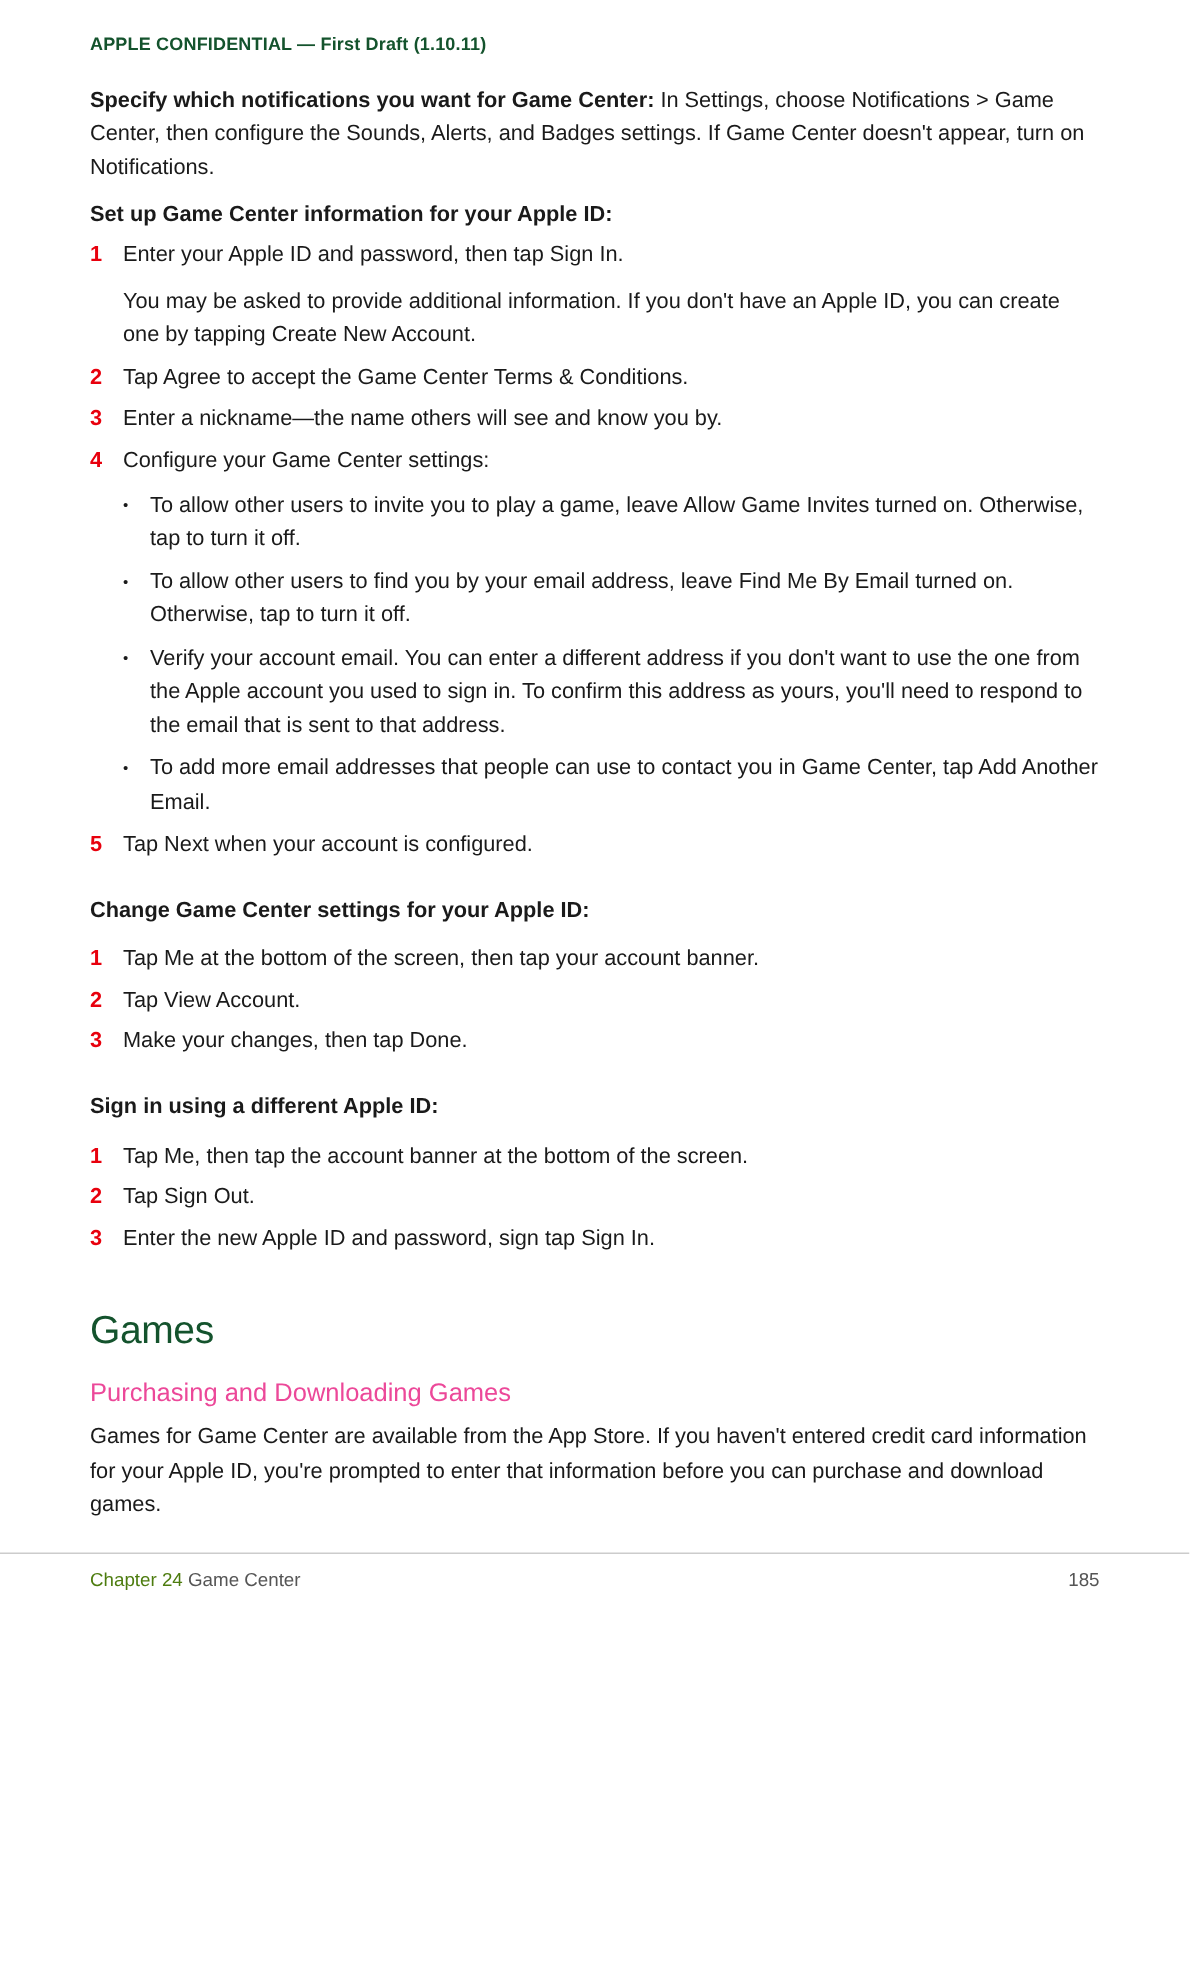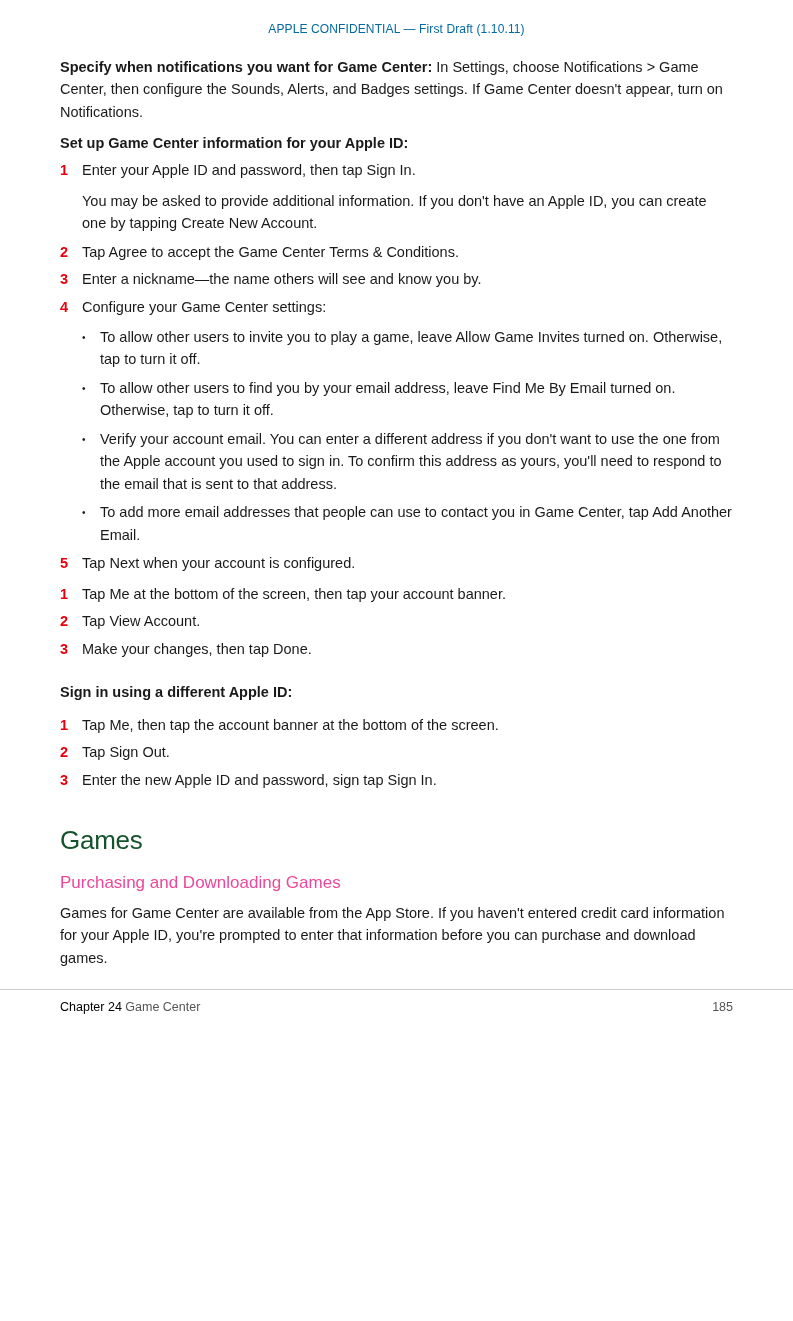--- a/index.html
+++ b/index.html
@@ -11,26 +11,25 @@
       background: #fff;
       width: 793px;
       min-height: 1321px;
       position: relative;
     }
     .page {
       padding: 20px 60px 60px 60px;
       position: relative;
     }
     .confidential {
-      color: #0369a1;
+      color: #14532d;
       font-size: 12px;
-      font-weight: 400;
+      font-weight: 700;
       margin-bottom: 18px;
       letter-spacing: 0.01em;
-      text-align: center;
     }
     .bold-intro {
       font-weight: 700;
     }
     p {
       margin-bottom: 8px;
       font-size: 14.5px;
       line-height: 1.55;
     }
     .subheading {
@@ -119,21 +118,21 @@
     }
   </style>
 </head>
 <body>
 
 <div class="page">
 
   <div class="confidential">APPLE CONFIDENTIAL  —  First Draft (1.10.11)</div>
 
   <p>
-    <span class="bold-intro">Specify when notifications you want for Game Center:</span><span> In Settings, choose Notifications &gt; Game Center, then configure the Sounds, Alerts, and Badges settings. If Game Center doesn't appear, turn on Notifications.</span>
+    <span class="bold-intro">Specify which notifications you want for Game Center:</span><span> In Settings, choose Notifications &gt; Game Center, then configure the Sounds, Alerts, and Badges settings. If Game Center doesn't appear, turn on Notifications.</span>
   </p>
 
   <div class="subheading">Set up Game Center information for your Apple ID:</div>
 
   <ul class="numbered-list">
     <li>
       <span class="num">1</span>
       <span class="li-content">Enter your Apple ID and password, then tap Sign In.</span>
     </li>
   </ul>
@@ -173,20 +172,21 @@
     </li>
   </ul>
 
   <ul class="numbered-list">
     <li>
       <span class="num">5</span>
       <span class="li-content">Tap Next when your account is configured.</span>
     </li>
   </ul>
 
+  <div class="subheading section-divider">Change Game Center settings for your Apple ID:</div>
   <ul class="numbered-list">
     <li>
       <span class="num">1</span>
       <span class="li-content">Tap Me at the bottom of the screen, then tap your account banner.</span>
     </li>
     <li>
       <span class="num">2</span>
       <span class="li-content">Tap View Account.</span>
     </li>
     <li>
@@ -211,18 +211,18 @@
     </li>
   </ul>
 
   <div class="games-heading">Games</div>
 
   <div class="sub-section-heading">Purchasing and Downloading Games</div>
   <p>Games for Game Center are available from the App Store. If you haven't entered credit card information for your Apple ID, you're prompted to enter that information before you can purchase and download games.</p>
 
   <div class="footer">
     <div>
-      <span style="color:#000000; font-weight:500;">Chapter 24</span><span>    Game Center</span>
+      <span style="color:#4d7c0f; font-weight:500;">Chapter 24</span><span>    Game Center</span>
     </div>
     <div>185</div>
   </div>
 
 </div>
 
 </body></html>

